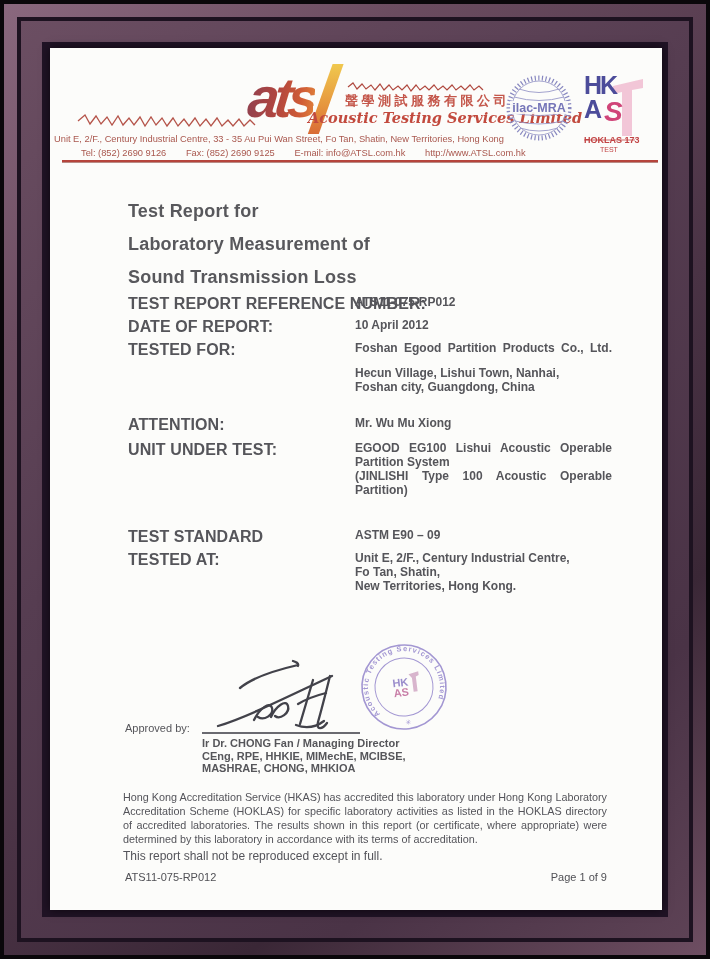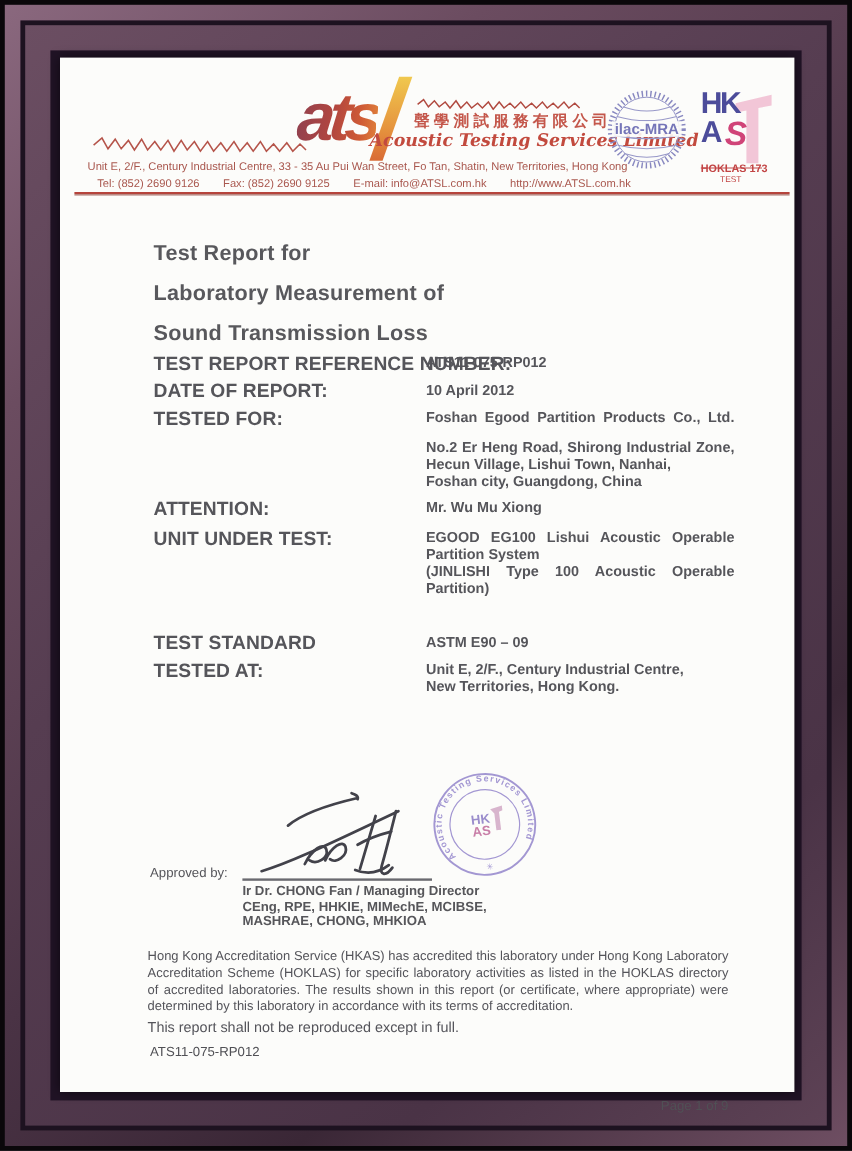--- a/index.html
+++ b/index.html
@@ -25,21 +25,21 @@
              transform:skewX(-6deg);}
   .atsl-text{font-size:56px;font-weight:900;font-style:italic;letter-spacing:-5px;line-height:60px;
              background:linear-gradient(90deg,#93414e 0%,#b2463f 45%,#cf5b36 80%,#de7c3a 100%);
              -webkit-background-clip:text;background-clip:text;color:transparent;}
   .atsl-slash{width:11px;height:70px;margin-left:6px;margin-top:-4px;transform:skewX(-14deg);
               background:linear-gradient(180deg,#f0c84e 0%,#e6953e 60%,#d96b35 100%);}
   .zh-name{position:absolute;left:295px;top:44px;font-size:13px;font-weight:bold;color:#c4574b;
            letter-spacing:3.5px;white-space:nowrap;}
   .en-name{position:absolute;left:258px;top:61px;font-family:"DejaVu Serif","Liberation Serif",serif;
            font-style:italic;font-weight:bold;font-size:14.5px;color:#c24a3e;white-space:nowrap;}
-  .hdr-addr{position:absolute;left:23px;top:86px;font-size:9.3px;color:#a9574e;white-space:nowrap;}
+  .hdr-addr{position:absolute;left:4px;top:86px;font-size:9.3px;color:#a9574e;white-space:nowrap;}
   .hdr-contacts{position:absolute;left:13px;top:100px;font-size:9.3px;color:#a9574e;white-space:nowrap;margin-left:18px;}
   .hdr-contacts span{margin-right:17px;}
   .hdr-divider{position:absolute;left:12px;top:112px;width:596px;height:3px;
                background:linear-gradient(#b5443c 0 60%,#b98a84 60% 100%);}
   .ilac{position:absolute;left:455px;top:26px;}
   .hkas{position:absolute;left:533px;top:22px;}
 
   
   .title{position:absolute;left:78px;top:147px;font-size:18px;font-weight:bold;color:#58585c;
          line-height:33px;letter-spacing:.2px;}
@@ -60,21 +60,21 @@
   .stamp{position:absolute;left:310px;top:595px;opacity:.85;transform:rotate(-7deg);}
   .sig-line{position:absolute;left:152px;top:684px;width:158px;height:2px;background:#6a6a70;}
   .approver{position:absolute;left:152px;top:689px;font-size:11px;font-weight:bold;color:#56565a;
             line-height:12.5px;}
 
   
   .accreditation{position:absolute;left:73px;top:742px;width:484px;font-size:10.8px;line-height:14px;
                  color:#54545a;text-align:justify;margin:0;}
   .repro-note{position:absolute;left:73px;top:801px;font-size:12px;color:#54545a;}
   .foot-ref{position:absolute;left:75px;top:823px;font-size:11px;color:#505055;}
-  .foot-page{position:absolute;right:55px;top:823px;font-size:11px;color:#505055;margin-top:45px;}
+  .foot-page{position:absolute;right:55px;top:823px;font-size:11px;color:#505055;}
 </style>
 </head>
 <body>
 
 <div class="frame-edge"></div>
 <div class="frame-bevel"></div>
 <div class="frame-step"></div>
 <div class="frame-main"></div>
 <div class="frame-groove"></div>
 
@@ -150,21 +150,20 @@
       </div>
   </div>
   <div class="row r3">
     <div class="flabel">TESTED FOR:</div>
     <div class="fvalue">
         <div class="vline stretch">Foshan Egood Partition Products Co., Ltd.</div>
       </div>
   </div>
   <div class="row r4">
     <div class="fvalue">
-      <div class="vline stretch">No.2 Er Heng Road, Shirong Industrial Zone,</div>
       <div class="vline">Hecun Village, Lishui Town, Nanhai,</div>
       <div class="vline">Foshan city, Guangdong, China</div>
     </div>
   </div>
   <div class="row r5">
     <div class="flabel">ATTENTION:</div>
     <div class="fvalue">
         <div class="vline">Mr. Wu Mu Xiong</div>
       </div>
   </div>
@@ -180,20 +179,21 @@
   <div class="row r7">
     <div class="flabel">TEST STANDARD</div>
     <div class="fvalue">
         <div class="vline">ASTM E90 – 09</div>
       </div>
   </div>
   <div class="row r8">
     <div class="flabel">TESTED AT:</div>
     <div class="fvalue">
       <div class="vline">Unit E, 2/F., Century Industrial Centre,</div>
+      <div class="vline">Fo Tan, Shatin,</div>
       <div class="vline">New Territories, Hong Kong.</div>
     </div>
   </div>
 
   <svg class="sig" width="155" height="92" viewBox="0 0 155 92">
     <g fill="none" stroke="#42424a" stroke-width="2.3" stroke-linecap="round">
       <path d="M30,42 C42,32 62,25 88,19 M83,15 C86,16 89,17 88,20"></path>
       <path d="M8,80 C35,72 75,52 122,30"></path>
       <path d="M44,74 C50,62 60,55 62,62 C64,69 54,75 48,71"></path>
       <path d="M61,71 C66,60 76,53 78,60 C80,67 70,74 65,70"></path>

